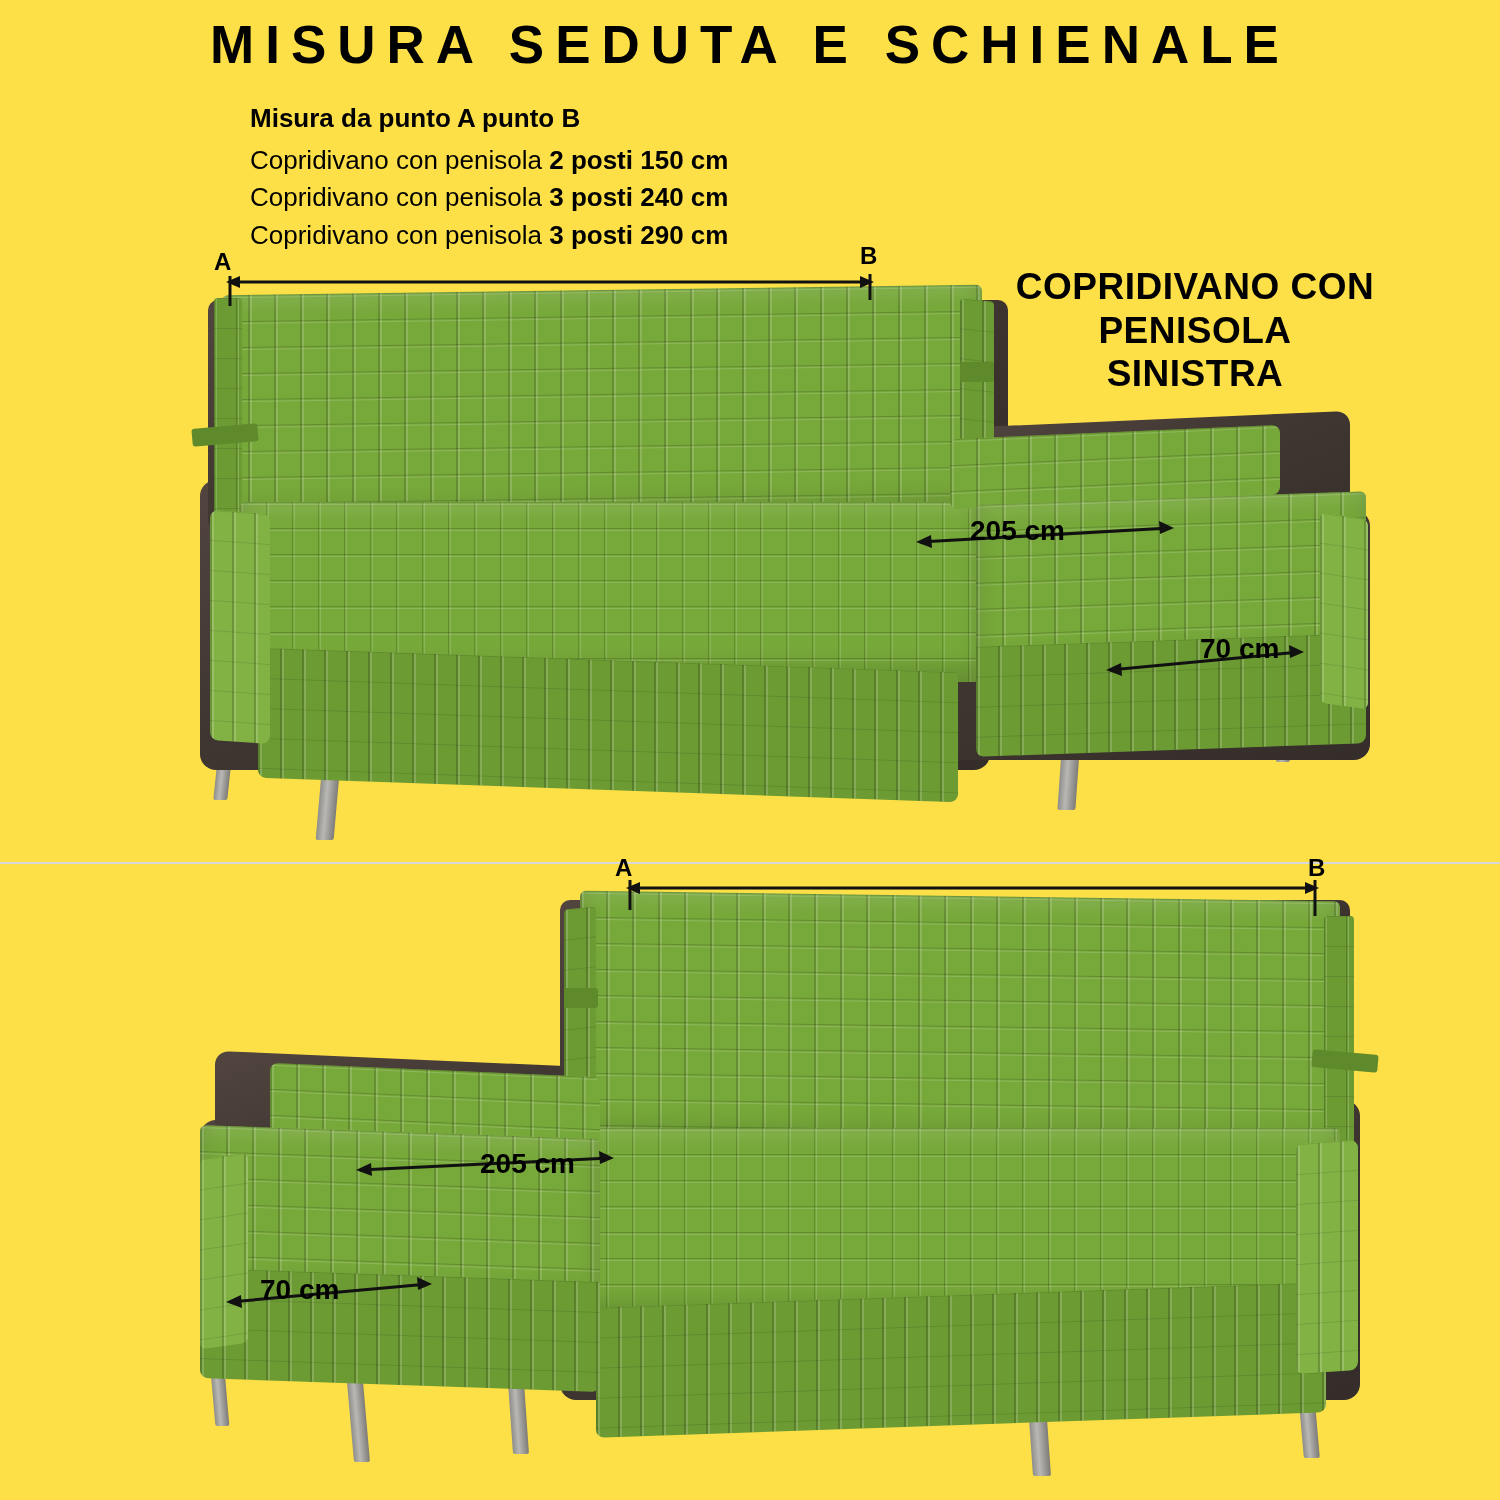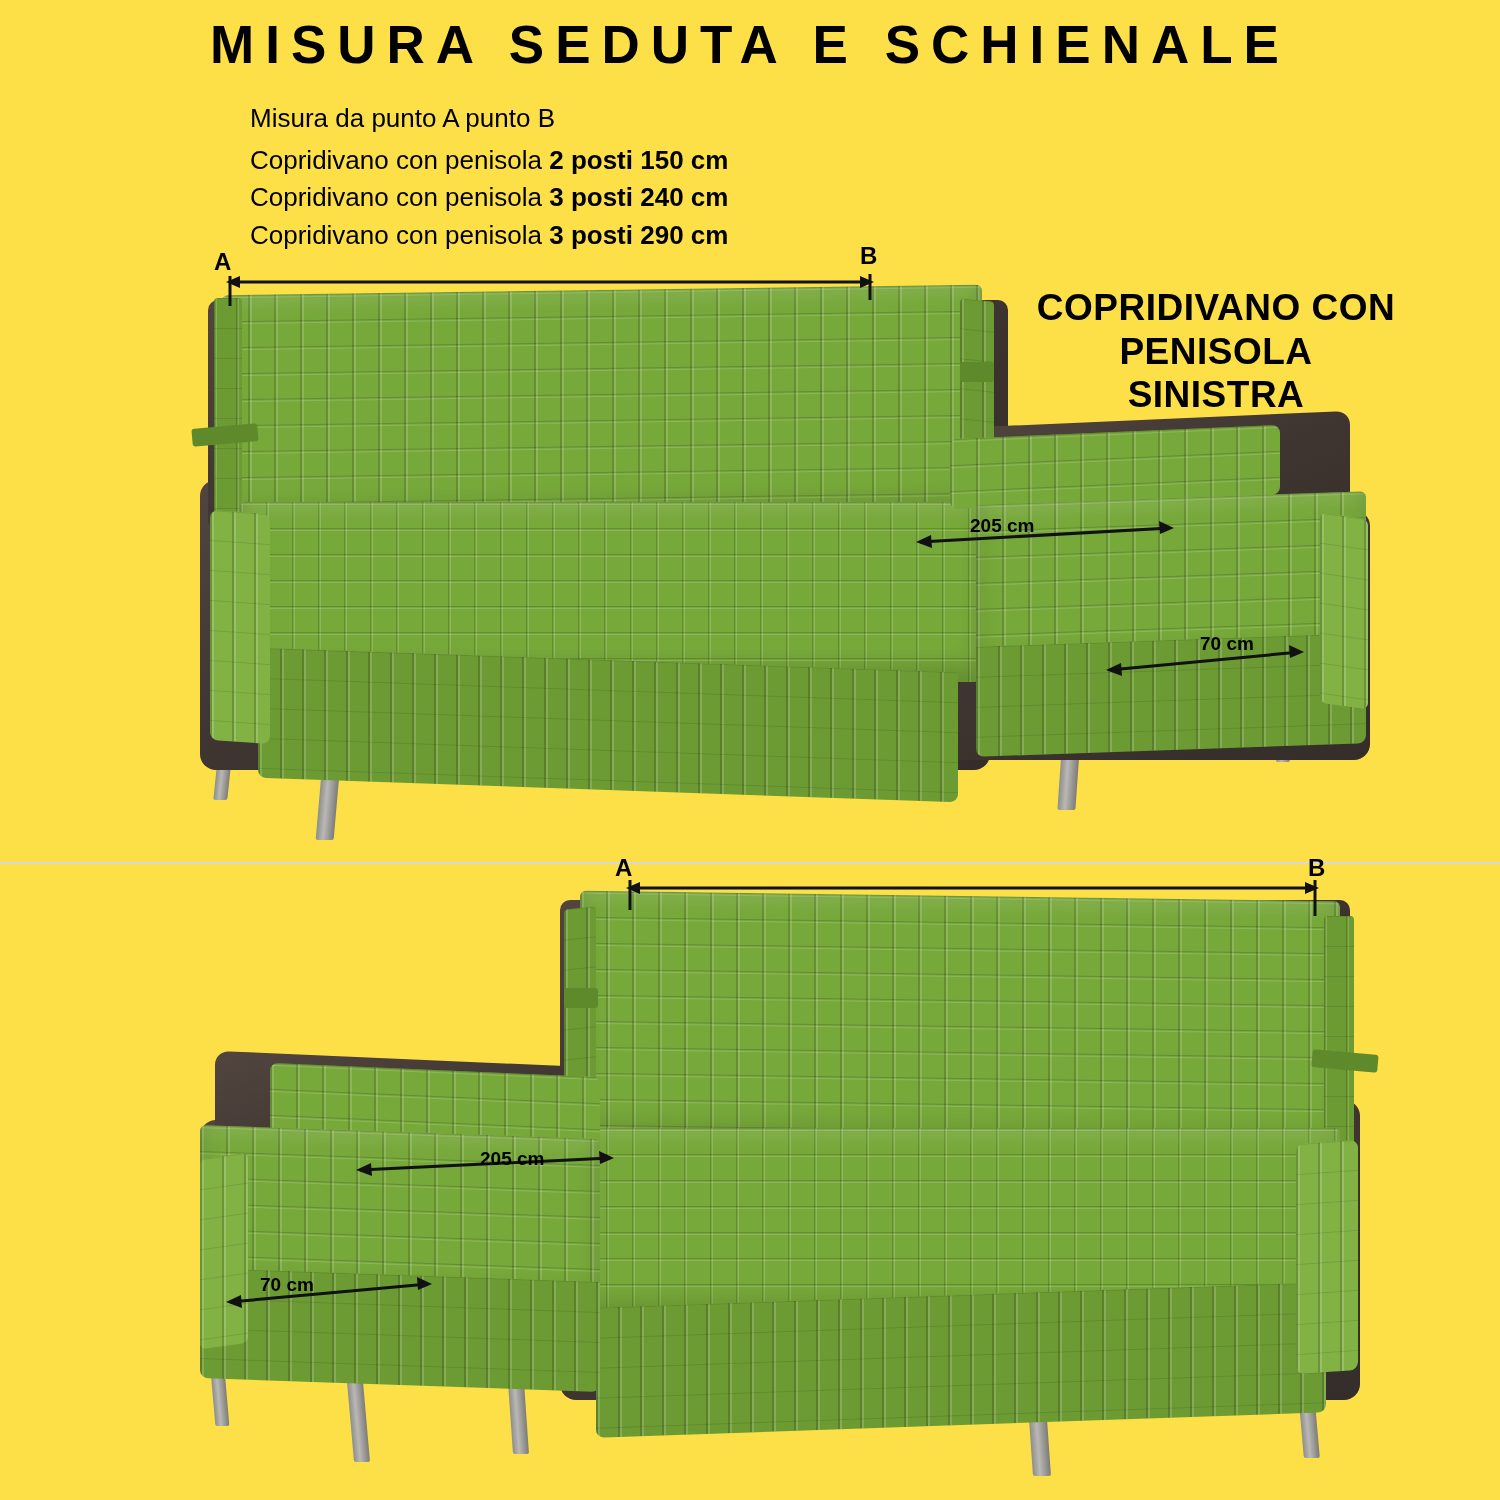--- a/index.html
+++ b/index.html
@@ -26,33 +26,33 @@
     font-weight: bold;
     letter-spacing: 11px;
     white-space: nowrap;
   }
   .spec-block {
     position: absolute;
     top: 100px; left: 250px;
     font-size: 26px;
     line-height: 1.45;
   }
-  .spec-block .lead { font-weight: normal; font-size: 26px; margin-bottom: 4px; }
+  .spec-block .lead { font-weight: bold; font-size: 26px; margin-bottom: 4px; }
   .spec-block .row { font-size: 26px; white-space: nowrap; }
   .spec-block .row b { font-weight: bold; }
 
   
   .side-label {
     position: absolute;
     font-size: 37px;
     font-weight: bold;
     line-height: 1.18;
     letter-spacing: 0.5px;
   }
-  #label-left { top: 286px; left: 1010px; text-align: center; width: 370px; margin-left: 21px; }
+  #label-left { top: 265px; left: 1010px; text-align: center; width: 370px; }
   #label-right { top: 895px; left: 195px; text-align: center; width: 350px; }
 
   
   .divider {
     position: absolute;
     left: 0; width: 1500px; height: 2px;
     background: #d8d8d8;
   }
 
   
@@ -101,21 +101,21 @@
   .strap {
     position: absolute;
     background: #5f8a2b;
     border-radius: 3px;
   }
   .shadow-in { position:absolute; inset:0; box-shadow: inset 0 -14px 22px rgba(0,0,0,0.16), inset 0 10px 16px rgba(255,255,255,0.10); }
 
   
   .dim-label {
     position: absolute;
-    font-size: 19px;
+    font-size: 28px;
     font-weight: bold;
     background: transparent;
     white-space: nowrap;
   }
   .ab-label {
     position: absolute;
     font-size: 24px;
     font-weight: bold;
   }
   svg.overlay { position: absolute; left:0; top:0; width:100%; height:100%; pointer-events:none; }

